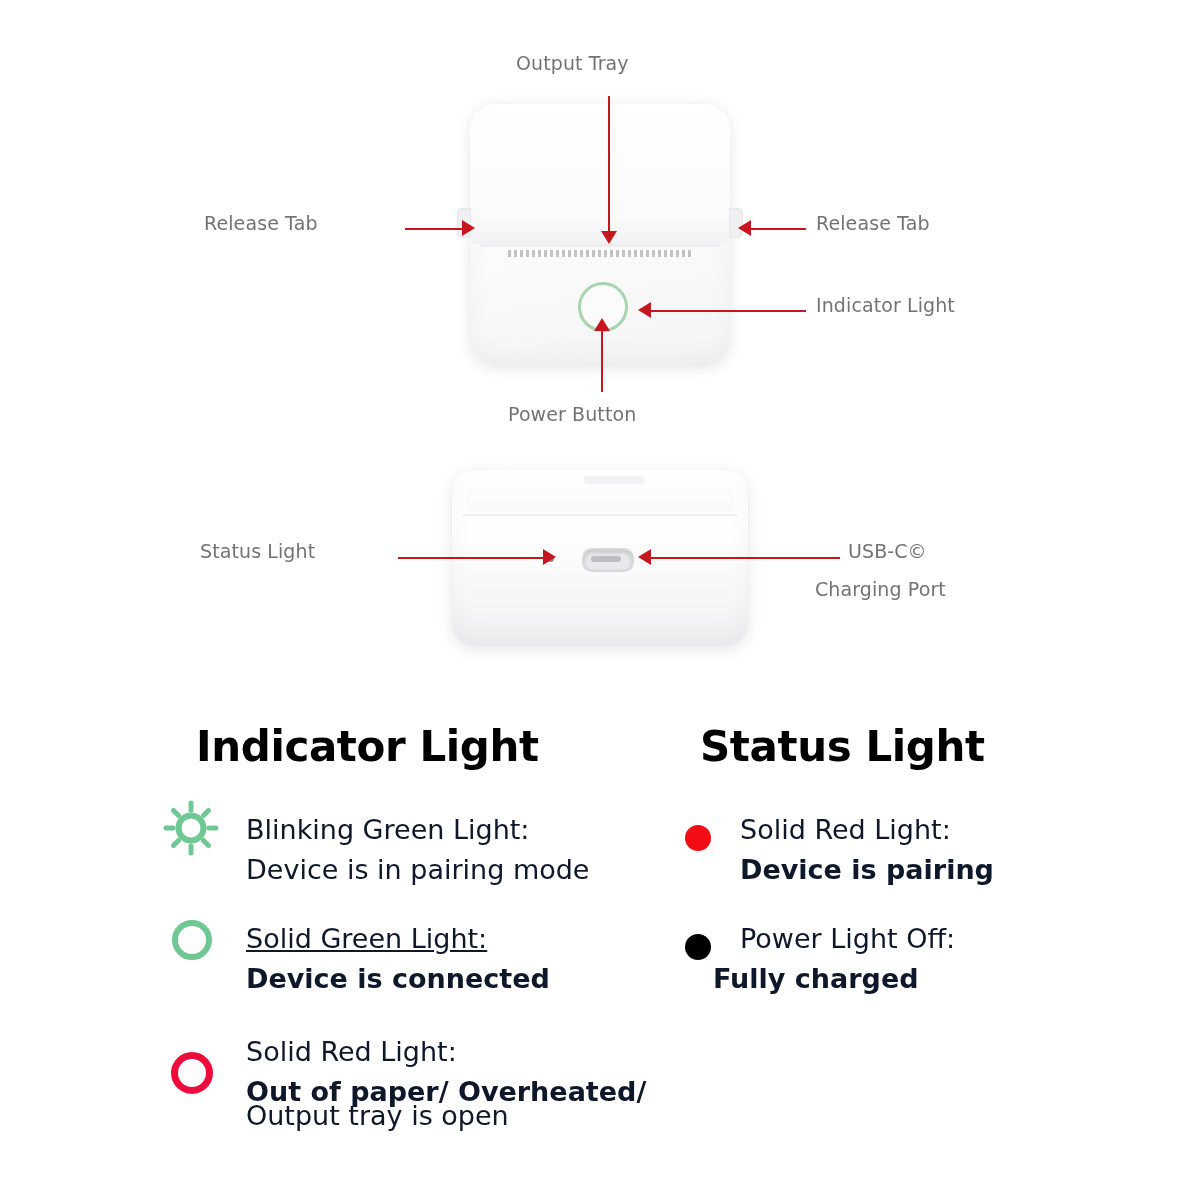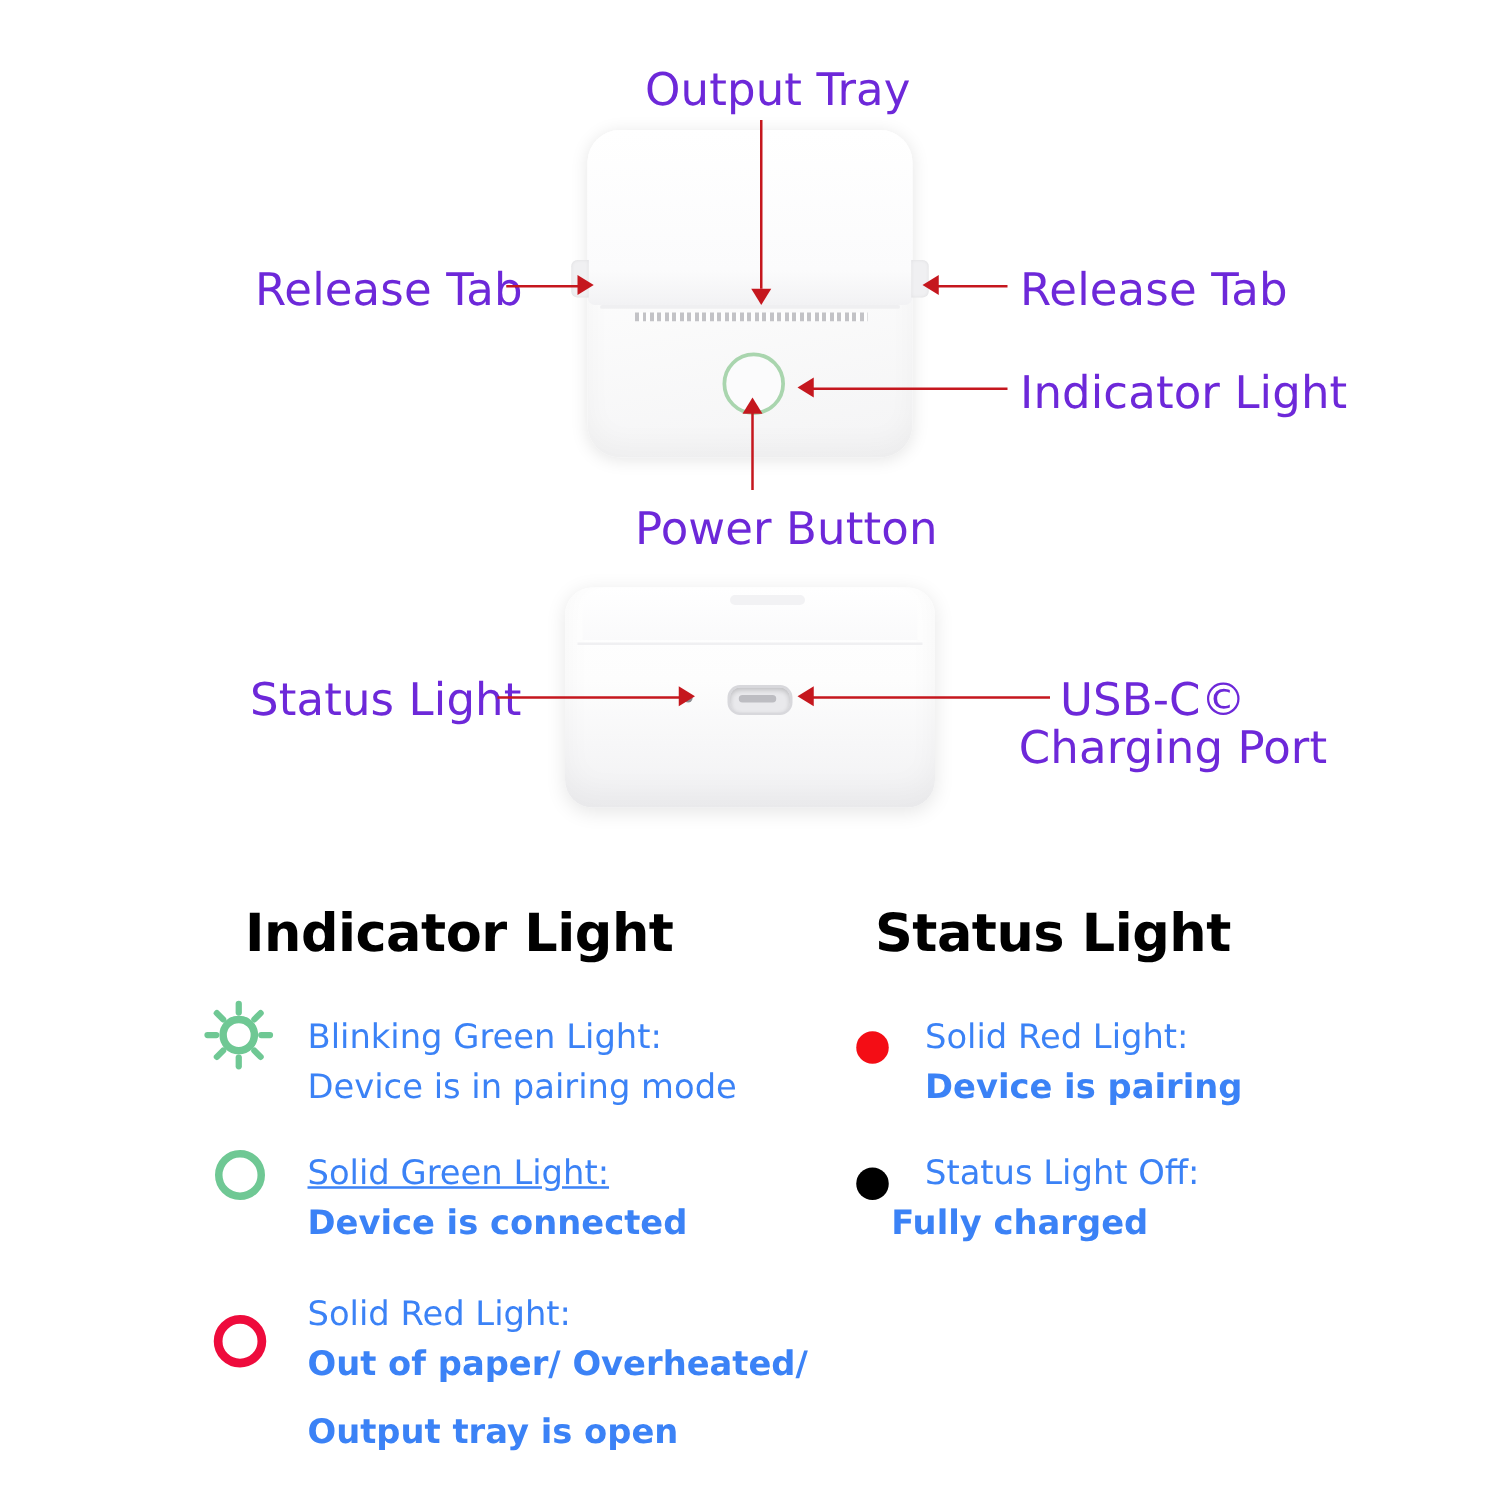--- a/index.html
+++ b/index.html
@@ -17,23 +17,23 @@
   }
 
   .canvas {
     position: absolute;
     inset: 0;
   }
 
   
   .label {
     position: absolute;
-    font-size: 36px;
+    font-size: 19px;
     font-weight: 400;
-    color: #6d28d9;
+    color: #737373;
     white-space: nowrap;
     letter-spacing: 0.1px;
   }
 
   
   .leader { position: absolute; background: #c5171e; }
   .leader-h { height: 2px; }
   .leader-v { width: 2px; }
 
   .arrow {
@@ -193,21 +193,21 @@
     font-weight: 700;
     color: #000000;
     letter-spacing: -0.4px;
     white-space: nowrap;
   }
   .legend-item { position: absolute; }
   .legend-text {
     position: absolute;
     font-size: 27px;
     line-height: 1.32;
-    color: #3b82f6;
+    color: #0f172a;
     white-space: nowrap;
   }
 
   
   .ring-green {
     position: absolute;
     width: 40px; height: 40px;
     border-radius: 50%;
     border: 6px solid #6fc894;
     box-sizing: border-box;
@@ -310,30 +310,30 @@
   <div class="legend-item">
     <div class="ring-green" style="left:172px; top:920px;"></div>
     <div class="legend-text" style="left:246px; top:921px;text-decoration:underline;">Solid Green Light:</div>
     <div class="legend-text bold" style="left:246px; top:961px; font-weight:700;">Device is connected</div>
   </div>
 
   <div class="legend-item">
     <div class="ring-red" style="left:171px; top:1052px;"></div>
     <div class="legend-text" style="left:246px; top:1034px;">Solid Red Light:</div>
     <div class="legend-text bold" style="left:246px; top:1074px; font-weight:700;">Out of paper/ Overheated/</div>
-    <div class="legend-text bold" style="left:246px; top:1128px; font-weight:700;">Output tray is open</div>
+    <div class="legend-text bold" style="left:246px; top:1098px; font-weight:400;">Output tray is open</div>
   </div>
 
   <div class="legend-title" style="left:700px; top:722px;">Status Light</div>
 
   <div class="legend-item">
     <div class="dot-red" style="left:685px; top:825px;"></div>
     <div class="legend-text" style="left:740px; top:812px;">Solid Red Light:</div>
     <div class="legend-text bold" style="left:740px; top:852px; font-weight:700;">Device is pairing</div>
   </div>
 
   <div class="legend-item">
     <div class="dot-black" style="left:685px; top:934px;"></div>
-    <div class="legend-text" style="left:740px; top:921px;">Status Light Off:</div>
+    <div class="legend-text" style="left:740px; top:921px;">Power Light Off:</div>
     <div class="legend-text bold" style="left:713px; top:961px; font-weight:700;">Fully charged</div>
   </div>
 
 </div>
 
 </body></html>

